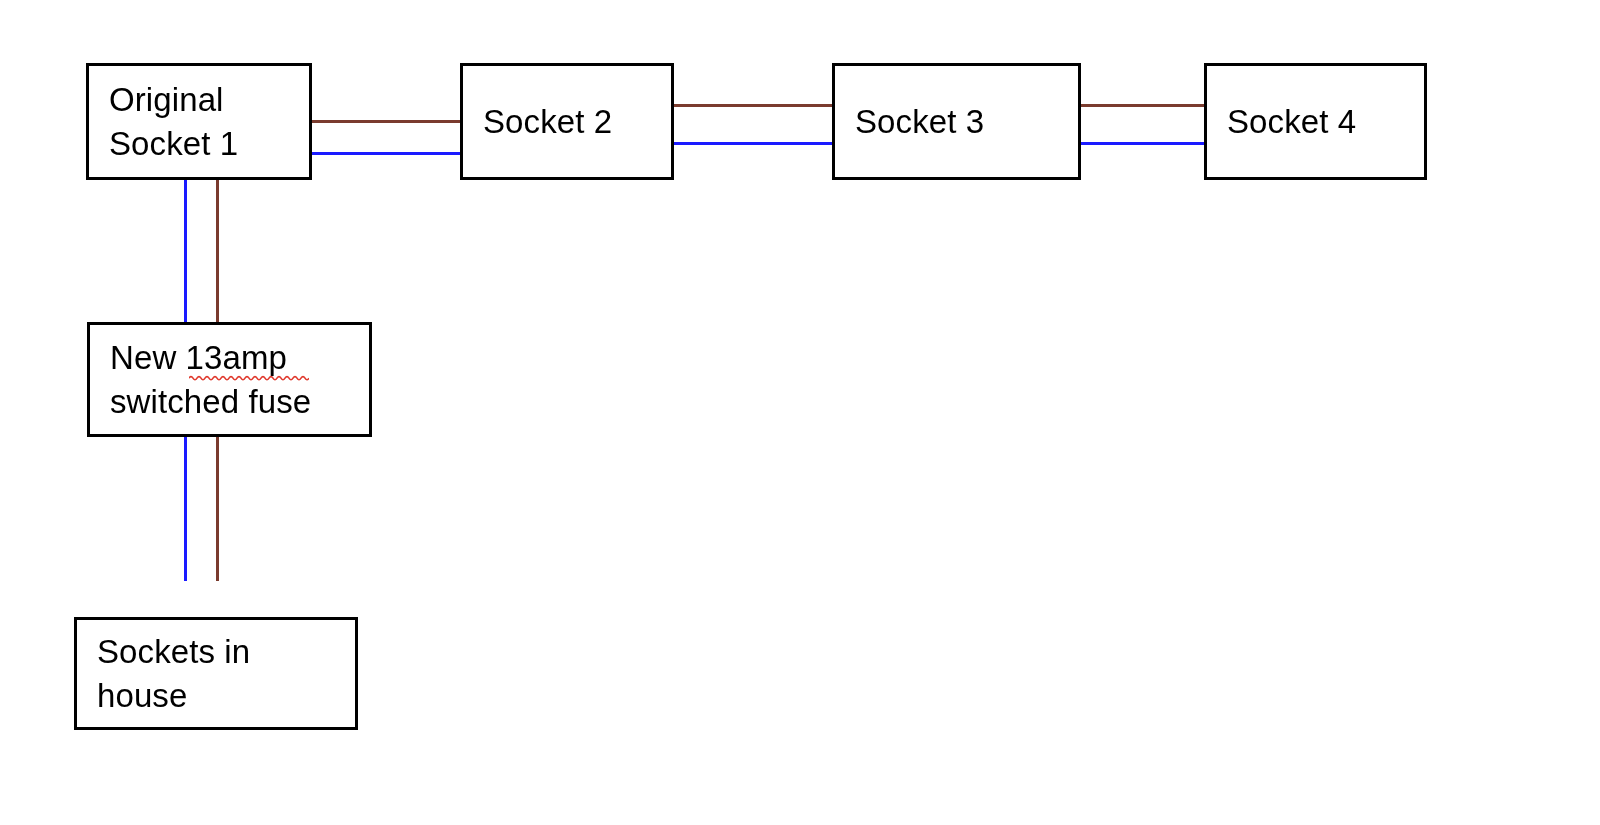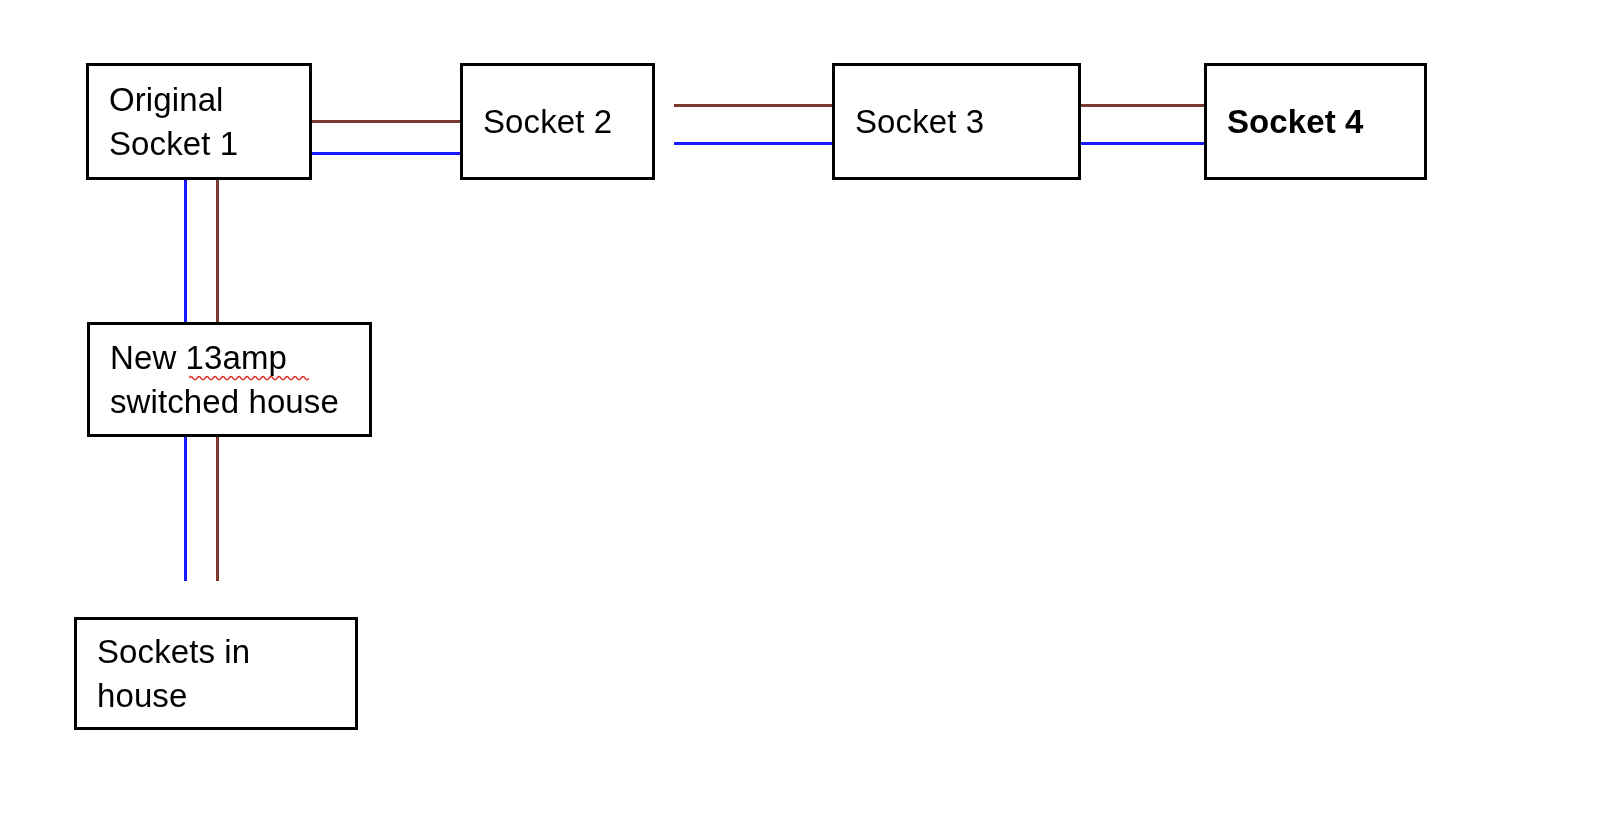--- a/index.html
+++ b/index.html
@@ -81,32 +81,32 @@
       <div class="wire wire-v wire-live" style="left: 216px; top: 178px; height: 146px;"></div>
       <div class="wire wire-v wire-neutral" style="left: 184px; top: 435px; height: 146px;"></div>
       <div class="wire wire-v wire-live" style="left: 216px; top: 435px; height: 146px;"></div>
     </div>
 
   <div id="node-layer">
       <div class="node" style="left: 86px; top: 63px; width: 226px; height: 117px;">
         <span class="node-label two-line">Original
 Socket 1</span>
       </div>
-      <div class="node" style="left: 460px; top: 63px; width: 195px; height: 117px;">
+      <div class="node" style="left: 460px; top: 63px; width: 214px; height: 117px;">
         <span class="node-label">Socket 2</span>
       </div>
       <div class="node" style="left: 832px; top: 63px; width: 249px; height: 117px;">
         <span class="node-label">Socket 3</span>
       </div>
-      <div class="node" style="left: 1204px; top: 63px; width: 223px; height: 117px; font-weight: bold;">
+      <div class="node" style="left: 1204px; top: 63px; width: 223px; height: 117px;">
         <span class="node-label">Socket 4</span>
       </div>
       <div class="node" style="left: 87px; top: 322px; width: 285px; height: 115px;">
         <span class="node-label two-line">New 13amp
-switched house</span>
+switched fuse</span>
       </div>
       <div class="node" style="left: 74px; top: 577px; width: 284px; height: 113px; margin-top: 40px;">
         <span class="node-label two-line">Sockets in
 house</span>
       </div>
     </div>
 
   <div id="annotation-layer">
       <div class="squiggle" style="left: 189px; top: 374px; width: 120px;">
         <svg width="120" height="9" viewBox="0 0 120 9">

